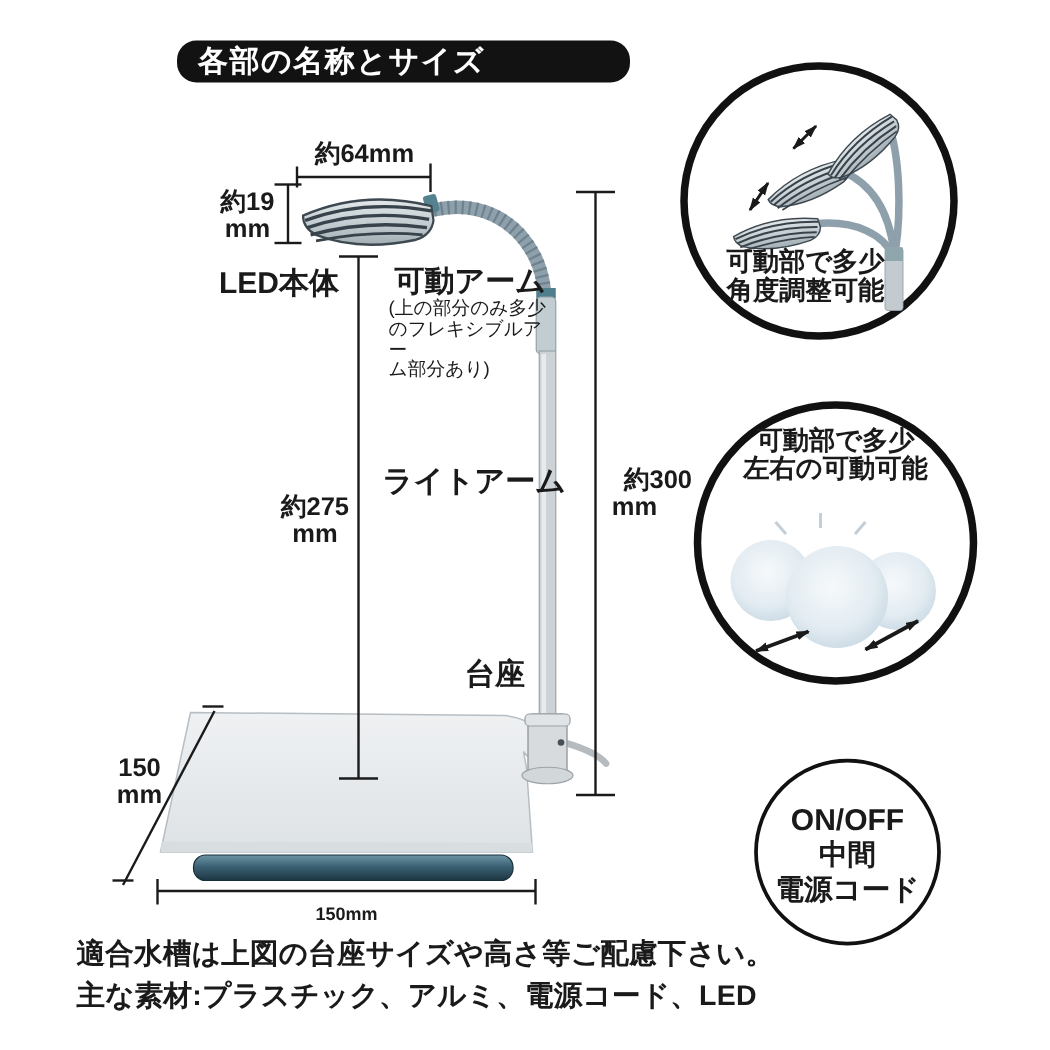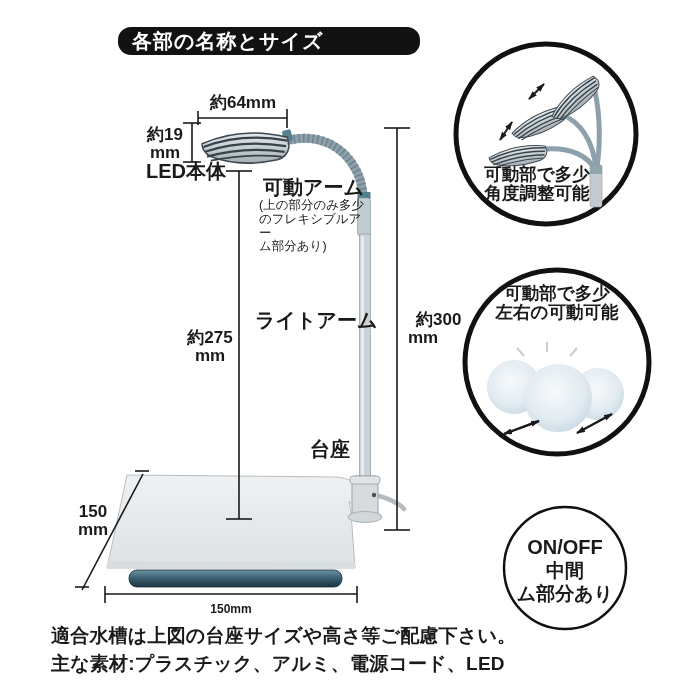--- a/index.html
+++ b/index.html
@@ -174,21 +174,21 @@
 
   <div class="abs title-bar">各部の名称とサイズ</div>
 
   <div class="abs dim-label" style="left:196px;top:94px;width:94px;">約64mm</div>
 
   <div class="abs dim-label" style="left:142px;top:126px;width:46px;">
     <span style="display:block;">約19</span>
     <span style="display:block;">mm</span>
   </div>
 
-  <div class="abs part-label" style="left:146px;top:158px;">LED本体</div>
+  <div class="abs part-label" style="left:146px;top:175px;">LED本体</div>
 
   <div class="abs part-label" style="left:263px;top:174px;">可動アーム</div>
 
   <div class="abs part-label" style="left:255px;top:307px;">ライトアーム</div>
 
   <div class="abs note" style="left:259px;top:199px;">
     <span style="display:block;">(上の部分のみ多少</span>
     <span style="display:block;">のフレキシブルアー</span>
     <span style="display:block;">ム部分あり)</span>
   </div>
@@ -218,19 +218,19 @@
   </div>
 
   <div class="abs callout-text c12" style="left:487px;top:284px;">
     <span>可動部で多少</span>
     <span>左右の可動可能</span>
   </div>
 
   <div class="abs callout-text c3" style="left:495px;top:536px;">
     <span style="font-size:20px;">ON/OFF</span>
     <span>中間</span>
-    <span>ム部分あり</span>
+    <span>電源コード</span>
   </div>
 
   <div class="abs footer-line" style="left:51px;top:623px;">適合水槽は上図の台座サイズや高さ等ご配慮下さい。</div>
   <div class="abs footer-line" style="left:51px;top:651px;">主な素材:プラスチック、アルミ、電源コード、LED</div>
 
 </div>
 
 </body></html>

